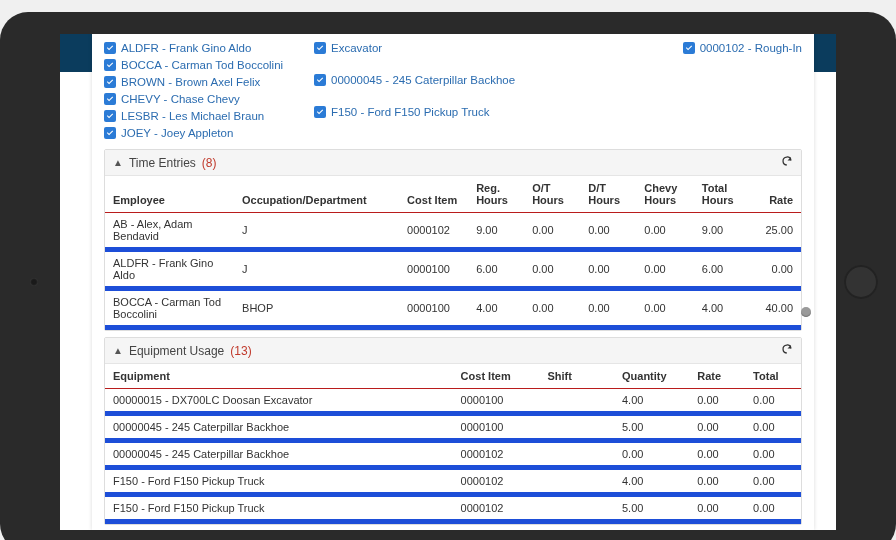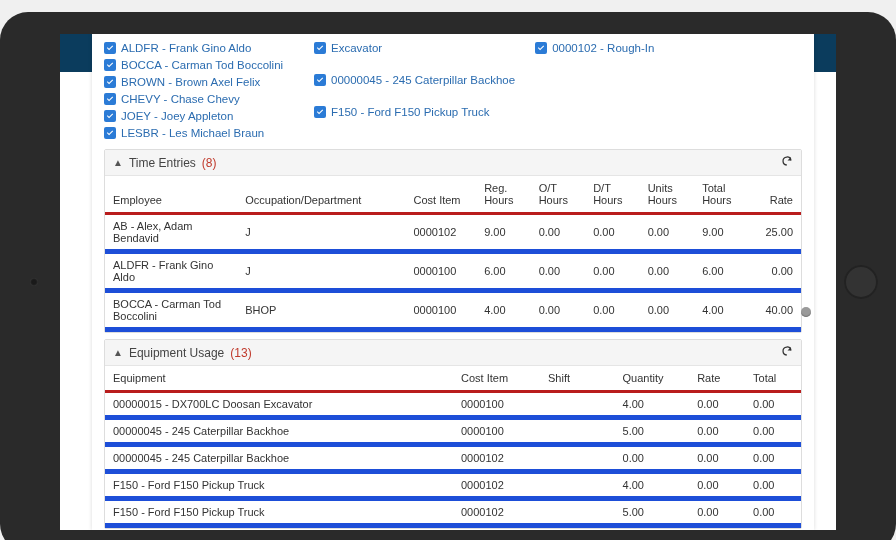--- a/index.html
+++ b/index.html
@@ -8,36 +8,36 @@
   .tablet-cam { position: absolute; left: 30px; top: 50%; transform: translateY(-50%); width: 8px; height: 8px; border-radius: 50%; background: #1a1a1a; box-shadow: inset 0 0 2px #555; }
   .tablet-home { position: absolute; right: 18px; top: 50%; transform: translateY(-50%); width: 34px; height: 34px; border-radius: 50%; background: #333; box-shadow: inset 0 0 0 2px #222; }
   .screen { width: 100%; height: 100%; background: #fff; overflow: hidden; position: relative; }
   .bluebar { background: #0b3c5d; height: 38px; width: 100%; position: absolute; top: 0; left: 0; }
   .white-panel { position: absolute; top: 0; left: 32px; right: 22px; bottom: 0; background: #fff; box-shadow: 0 0 4px rgba(0,0,0,0.15); overflow: hidden; }
   .content { padding: 6px 12px 0 12px; height: 100%; overflow: hidden; position: relative; }
   .top-check-cols { display: flex; gap: 20px; margin-bottom: 8px; }
   .check-col { display: flex; flex-direction: column; gap: 1px; }
   .col-emp { flex: 0 0 190px; }
   .col-equip { flex: 0 0 200px; gap: 16px; }
-  .col-cost { flex: 1; }
+  .col-cost { flex: 1; align-items: flex-end; }
   .ck { display: flex; align-items: center; gap: 5px; line-height: 16px; }
   .ck .box { width: 12px; height: 12px; background: #2b7bd6; border-radius: 2px; display: flex; align-items: center; justify-content: center; flex-shrink: 0; }
   .ck .box svg { width: 10px; height: 10px; }
   .ck .lbl { color: #2b6cb0; font-size: 11.5px; white-space: nowrap; }
 
   .section { border: 1px solid #ddd; border-radius: 2px; margin-bottom: 6px; }
   .sec-head { background: #f5f5f5; padding: 5px 8px; display: flex; align-items: center; gap: 6px; border-bottom: 1px solid #e5e5e5; }
   .chev { font-size: 10px; color: #555; }
   .sec-title { color: #444; font-size: 12px; }
   .sec-count { color: #c0392b; font-size: 12px; }
   .refresh { margin-left: auto; color: #333; cursor: pointer; }
   .refresh svg { width: 12px; height: 12px; }
 
   .tbl { width: 100%; border-collapse: collapse; }
-  .tbl th { text-align: left; font-weight: 400; font-size: 11px; padding: 6px 8px; border-bottom: 3px solid #b91c1c; vertical-align: bottom; }
+  .tbl th { text-align: left; font-weight: 700; font-size: 11px; padding: 6px 8px; border-bottom: 1px solid #b91c1c; vertical-align: bottom; }
   .tbl td { font-size: 11px; padding: 5px 8px; border-bottom: 5px solid #1d4ed8; }
   .tbl th.r, .tbl td.r { text-align: right; }
   .tbl th.l, .tbl td.l { text-align: left; }
 
   .scroll-dot { position: absolute; right: 3px; top: 273px; width: 10px; height: 10px; border-radius: 50%; background: #9a9a9a; box-shadow: inset 0 -1px 1px #777; }
 </style>
 </head>
 <body>
 
 <div class="tablet-frame">
@@ -81,29 +81,29 @@
                   </svg>
                 </span>
                 <span class="lbl">CHEVY - Chase Chevy</span>
               </div>
               <div class="ck">
                 <span class="box">
                   <svg viewBox="0 0 16 16">
                     <path fill="#fff" d="M6.5 11.5 3 8l1.2-1.2 2.3 2.3 5.3-5.3L13 5z"></path>
                   </svg>
                 </span>
+                <span class="lbl">LESBR - Les Michael Braun</span>
+              </div>
+              <div class="ck">
+                <span class="box">
+                  <svg viewBox="0 0 16 16">
+                    <path fill="#fff" d="M6.5 11.5 3 8l1.2-1.2 2.3 2.3 5.3-5.3L13 5z"></path>
+                  </svg>
+                </span>
                 <span class="lbl">JOEY - Joey Appleton</span>
-              </div>
-              <div class="ck">
-                <span class="box">
-                  <svg viewBox="0 0 16 16">
-                    <path fill="#fff" d="M6.5 11.5 3 8l1.2-1.2 2.3 2.3 5.3-5.3L13 5z"></path>
-                  </svg>
-                </span>
-                <span class="lbl">LESBR - Les Michael Braun</span>
               </div>
             </div>
           <div class="check-col col-equip" id="eq-col">
               <div class="ck">
                 <span class="box">
                   <svg viewBox="0 0 16 16">
                     <path fill="#fff" d="M6.5 11.5 3 8l1.2-1.2 2.3 2.3 5.3-5.3L13 5z"></path>
                   </svg>
                 </span>
                 <span class="lbl">Excavator</span>
@@ -151,21 +151,21 @@
           </div>
           <table class="tbl">
             <thead>
               <tr>
                 <th class="l" style="width:110px">Employee</th>
                 <th class="l" style="width:140px">Occupation/Department</th>
                 <th class="l" style="width:55px">Cost Item</th>
                 <th class="l" style="width:45px">Reg. Hours</th>
                 <th class="l" style="width:45px">O/T Hours</th>
                 <th class="l" style="width:45px">D/T Hours</th>
-                <th class="l" style="width:45px">Units Hours</th>
+                <th class="l" style="width:45px">Chevy Hours</th>
                 <th class="l" style="width:45px">Total Hours</th>
                 <th class="r" style="width:40px">Rate</th>
               </tr>
             </thead>
             <tbody id="time-body">
                 <tr>
                   <td class="l">AB - Alex, Adam Bendavid</td>
                   <td class="l">J</td>
                   <td class="l">0000102</td>
                   <td class="l">9.00</td>

